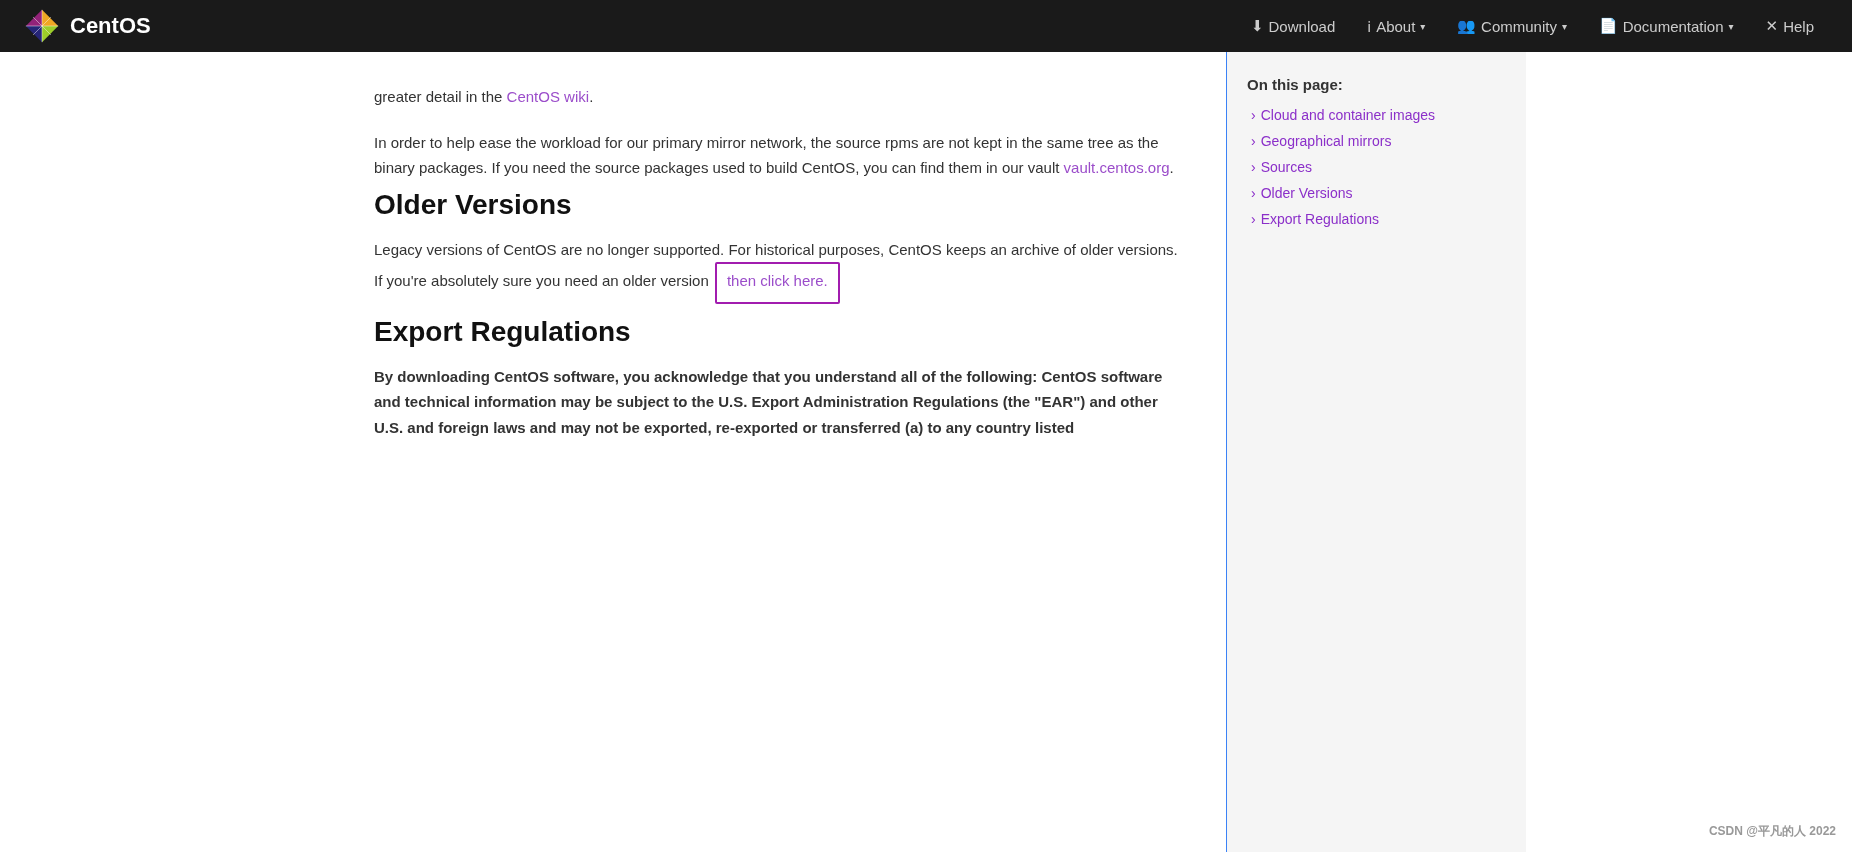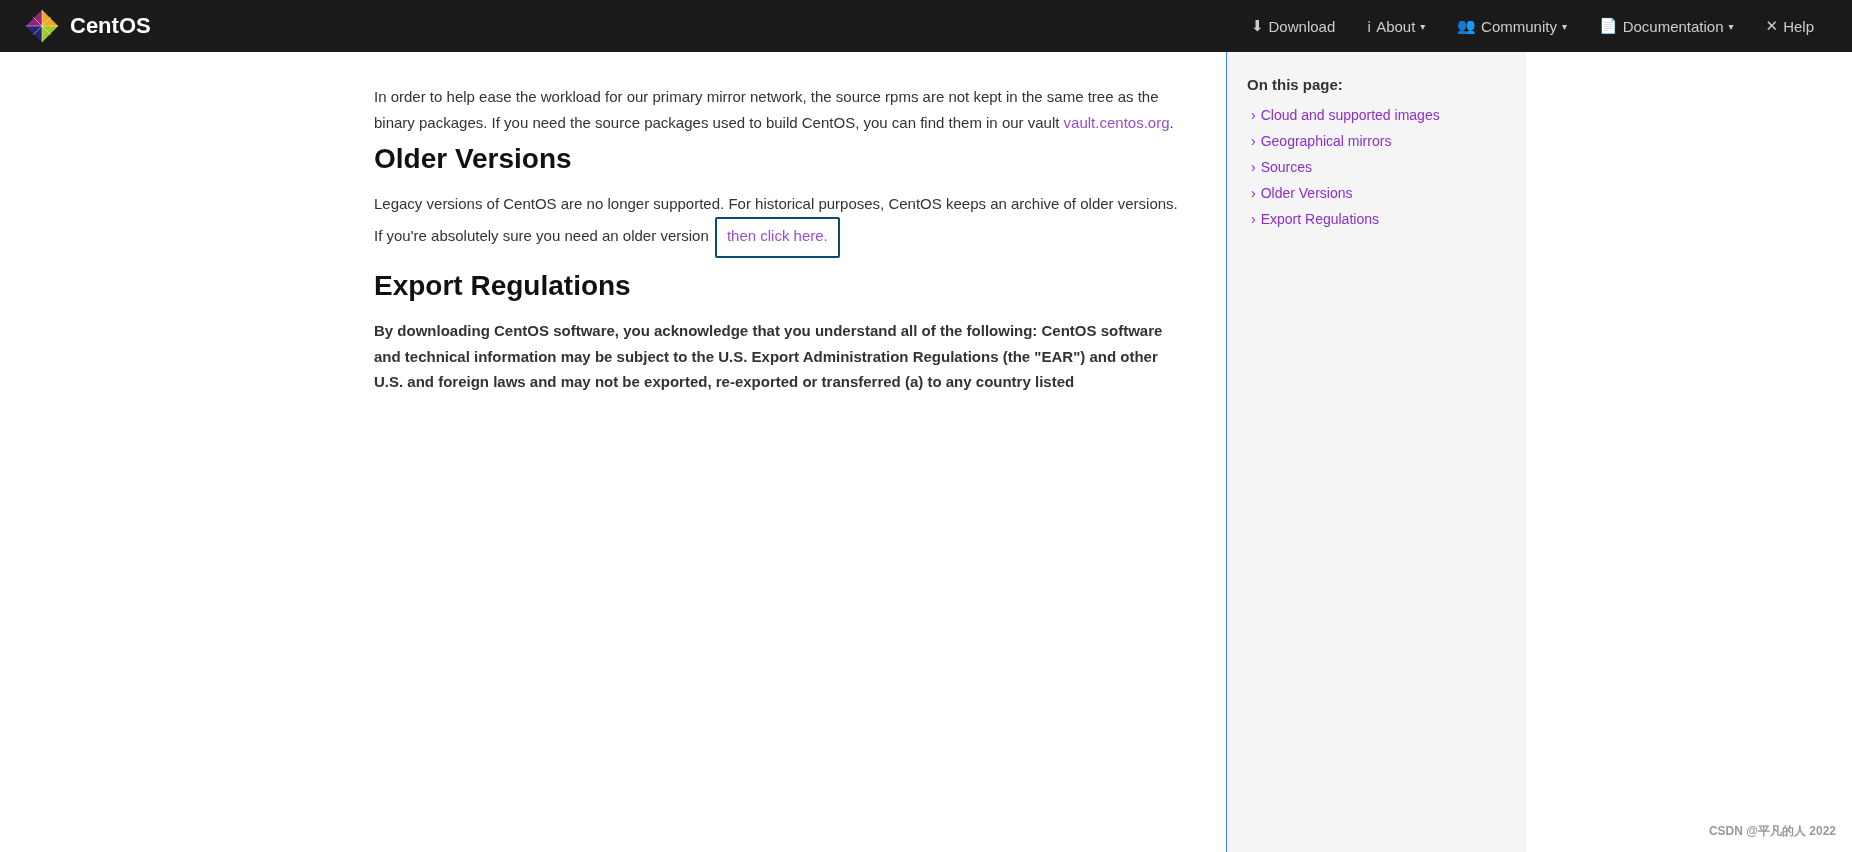--- a/index.html
+++ b/index.html
@@ -117,21 +117,21 @@
     }
     .older-versions-text a {
       color: #9b4dca;
       text-decoration: none;
     }
     .red-box-wrapper {
       display: inline;
     }
     .red-box {
       display: inline-block;
-      border: 2px solid #0c4a6e;
+      border: 2px solid #a21caf;
       padding: 4px 10px 8px 10px;
       border-radius: 2px;
       margin-left: 2px;
     }
     .red-box a {
       color: #9b4dca;
       text-decoration: none;
     }
 
     .export-text {
@@ -225,39 +225,42 @@
         <span>✕</span>
         <span>Help</span>
       </a>
     </div>
   </nav>
 
   <div class="page-wrapper">
 
     <div class="main-content">
 
+      <p class="intro-text">
+        <span>greater detail in the </span><a href="#">CentOS wiki</a><span>.</span>
+      </p>
 
       <p class="source-text">
         <span>In order to help ease the workload for our primary mirror network, the source rpms are not kept in the same tree as the binary packages. If you need the source packages used to build CentOS, you can find them in our vault </span><a href="#">vault.centos.org</a><span>.</span>
       </p>
 
       <h2>Older Versions</h2>
       <p class="older-versions-text">
         <span>Legacy versions of CentOS are no longer supported. For historical purposes, CentOS keeps an archive of older versions. If you're absolutely sure you need an older version</span> <span class="red-box-wrapper"><span class="red-box"><a href="#">then click here.</a></span></span>
       </p>
 
       <h2>Export Regulations</h2>
       <p class="export-text">By downloading CentOS software, you acknowledge that you understand all of the following: CentOS software and technical information may be subject to the U.S. Export Administration Regulations (the "EAR") and other U.S. and foreign laws and may not be exported, re-exported or transferred (a) to any country listed</p>
 
     </div>
 
     <div class="sidebar">
       <div class="sidebar-title">On this page:</div>
       <div id="sidebar-links">
-      <a class="sidebar-link" href="#">Cloud and supported images</a>
+      <a class="sidebar-link" href="#">Cloud and container images</a>
           <a class="sidebar-link" href="#">Geographical mirrors</a>
           <a class="sidebar-link" href="#">Sources</a>
           <a class="sidebar-link" href="#">Older Versions</a>
           <a class="sidebar-link" href="#">Export Regulations</a>
         </div>
     </div>
   </div>
 
   <div class="watermark">CSDN @平凡的人 2022</div>
 </div>

